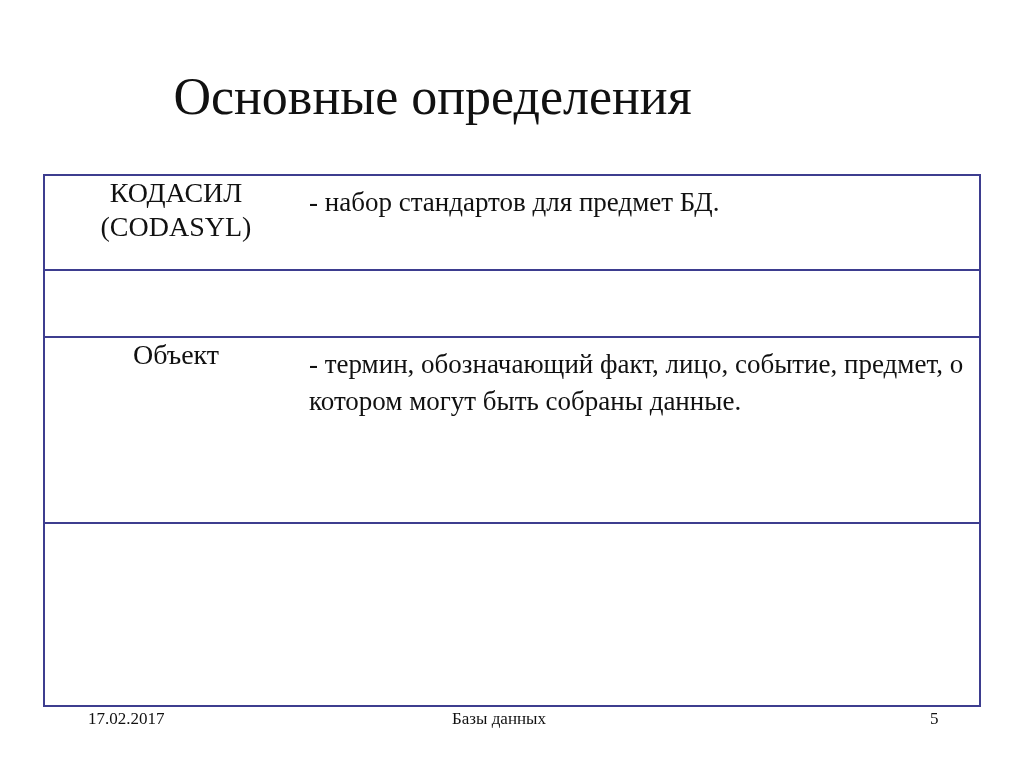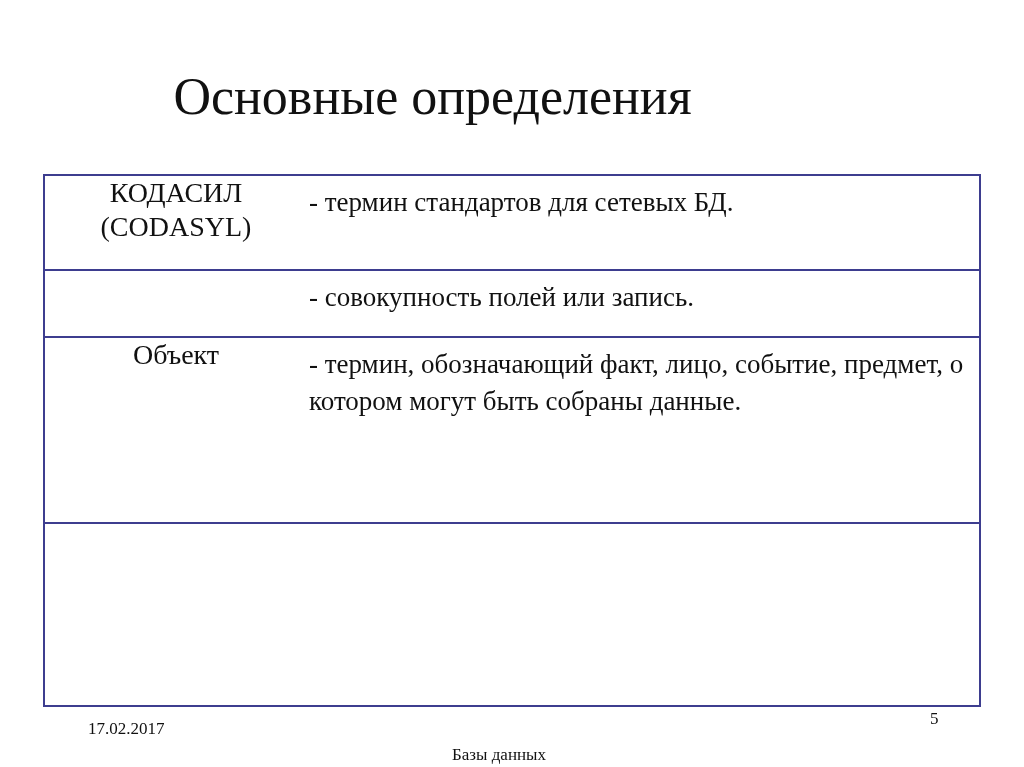--- a/index.html
+++ b/index.html
@@ -37,30 +37,29 @@
 <div class="title">Основные определения</div>
 
 <div class="table">
   <div class="row" style="top:0;height:95px;">
     <div class="term">
       <div>
         <div>КОДАСИЛ</div>
         <div>(CODASYL)</div>
       </div>
     </div>
-    <div class="def">- термин стандартов для сетевых БД.</div>
+    <div class="def">- набор стандартов для предмет БД.</div>
   </div>
   <div class="row" style="top:95px;height:67px;">
-    <div class="def">- совокупность полей или запись.</div>
   </div>
   <div class="row" style="top:162px;height:186px;">
     <div class="term">
       <div>Объект</div>
     </div>
     <div class="def">- термин, обозначающий факт, лицо, событие, предмет, о котором могут быть собраны данные.</div>
   </div>
   <div class="row" style="top:348px;height:183px;">
   </div>
 </div>
 
-<div class="footer" style="left:88px;margin-top:10px;">17.02.2017</div>
-<div class="footer" style="left:452px;margin-top:36px;">Базы данных</div>
+<div class="footer" style="left:88px;">17.02.2017</div>
+<div class="footer" style="left:452px;">Базы данных</div>
 <div class="footer" style="left:930px;">5</div>
 
 </body></html>

